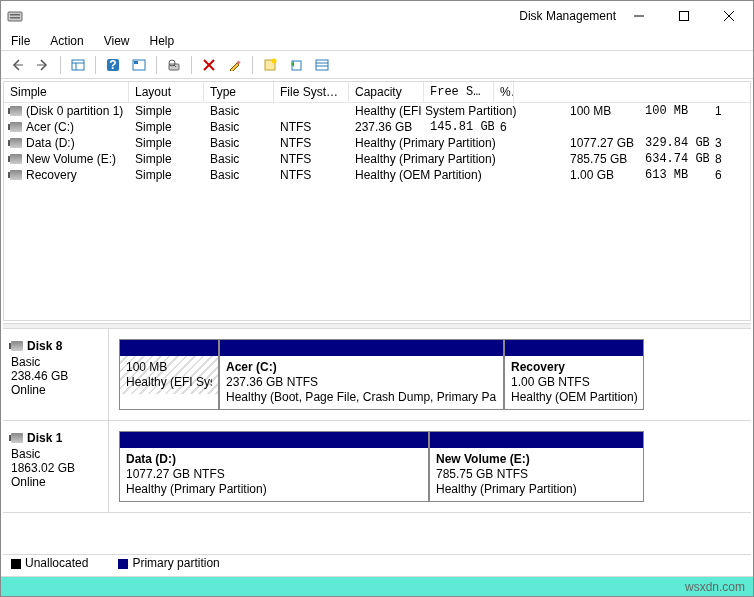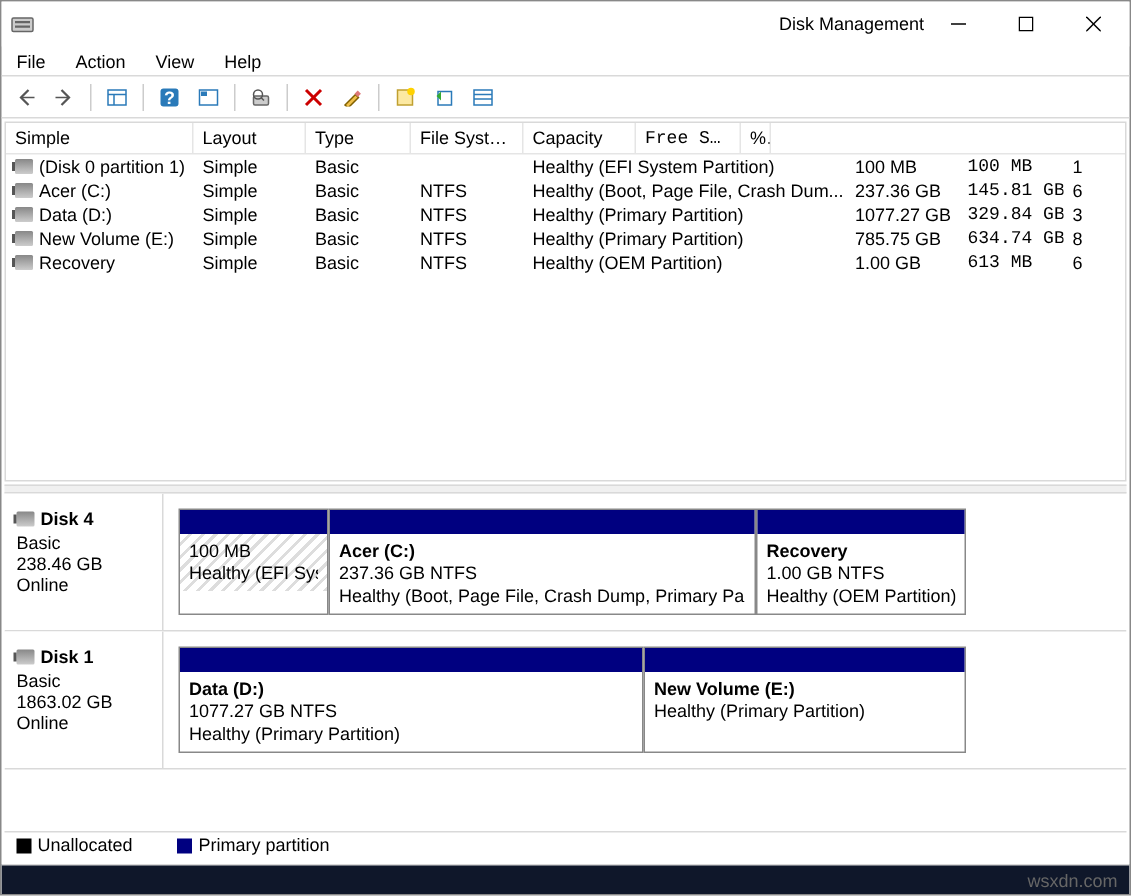--- a/index.html
+++ b/index.html
@@ -54,21 +54,21 @@
 .part .pbody { padding: 4px 6px; font-size: 12px; line-height: 15px; }
 .part .pbody b { font-weight: 600; }
 .part .pbody div { white-space: nowrap; overflow: hidden; }
 .hatched .pbody { background: repeating-linear-gradient(135deg, #fff, #fff 4px, #ddd 4px, #ddd 6px); }
 
 
 .legend { height: 22px; display: flex; align-items: flex-end; padding: 6px 8px; gap: 30px; border-top: 1px solid #d9d9d9; margin: 0 2px; }
 .legend .swatch { width: 10px; height: 10px; display: inline-block; margin-right: 4px; vertical-align: middle; }
 
 
-.footer { height: 20px; display: flex; justify-content: flex-end; align-items: center; padding: 0 8px; border-top: 1px solid #d9d9d9; color: #666; background: #0f172a; }
+.footer { height: 20px; display: flex; justify-content: flex-end; align-items: center; padding: 0 8px; border-top: 1px solid #d9d9d9; color: #666; background: #5eead4; }
 
 svg { display: block; }
 </style>
 </head>
 <body>
 
 <div class="titlebar">
   <span class="icon">
     <svg width="16" height="16">
         <rect x="1" y="4" width="14" height="9" rx="1" fill="#ccc" stroke="#666"></rect>
@@ -204,21 +204,20 @@
         <div class="col c-pct">1</div>
       </div>
       <div class="vrow">
         <div class="col c-vol cvol">
           <span class="dicon"></span>
           <span>Acer (C:)</span>
         </div>
         <div class="col c-lay">Simple</div>
         <div class="col c-typ">Basic</div>
         <div class="col c-fs">NTFS</div>
-        <div class="col c-sta">Healthy (Boot, Page File, Crash Dum...</div>
         <div class="col c-cap">237.36 GB</div>
         <div class="col c-fre">145.81 GB</div>
         <div class="col c-pct">6</div>
       </div>
       <div class="vrow">
         <div class="col c-vol cvol">
           <span class="dicon"></span>
           <span>Data (D:)</span>
         </div>
         <div class="col c-lay">Simple</div>
@@ -258,21 +257,21 @@
     </div>
 </div>
 
 <div class="splitter"></div>
 
 <div class="diskmap" id="diskmap">
     <div class="disk">
       <div class="diskinfo">
         <div class="dt">
           <span class="dicon"></span>
-          <b>Disk 4</b>
+          <b>Disk 8</b>
         </div>
         <div>Basic</div>
         <div>238.46 GB</div>
         <div>Online</div>
       </div>
       <div class="diskparts">
         <div class="part hatched" style="width: 100px;">
           <div class="pbar"></div>
           <div class="pbody">
             <div>100 MB</div>
@@ -313,20 +312,21 @@
           <div class="pbody">
             <div><b>Data  (D:)</b></div>
             <div>1077.27 GB NTFS</div>
             <div>Healthy (Primary Partition)</div>
           </div>
         </div>
         <div class="part" style="width: 215px;">
           <div class="pbar"></div>
           <div class="pbody">
             <div><b>New Volume  (E:)</b></div>
+            <div>785.75 GB NTFS</div>
             <div>Healthy (Primary Partition)</div>
           </div>
         </div>
       </div>
     </div>
   </div>
 
 <div class="legend">
   <span><span class="swatch" style="background:#000"></span><span>Unallocated</span></span>
   <span><span class="swatch" style="background:#000080"></span><span>Primary partition</span></span>

